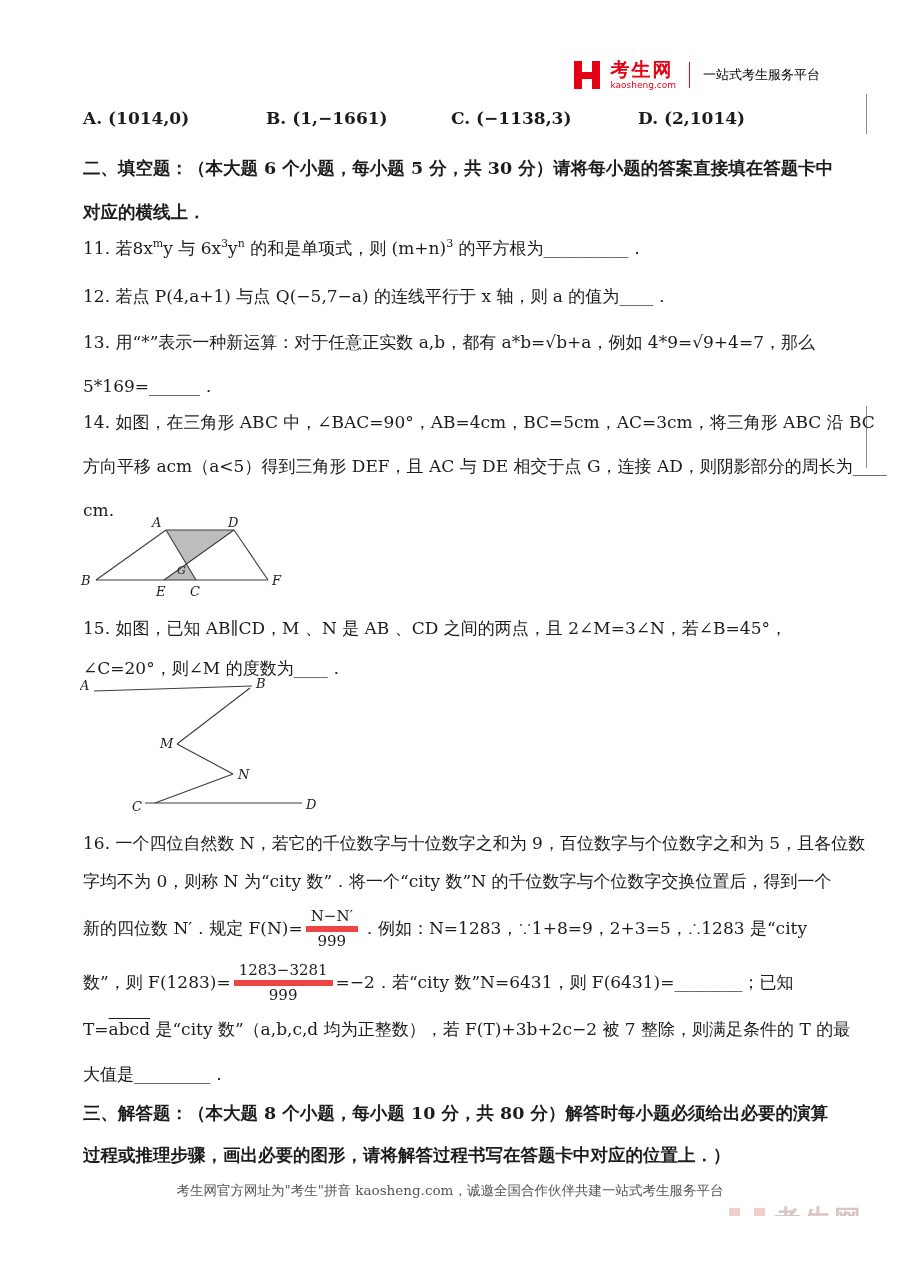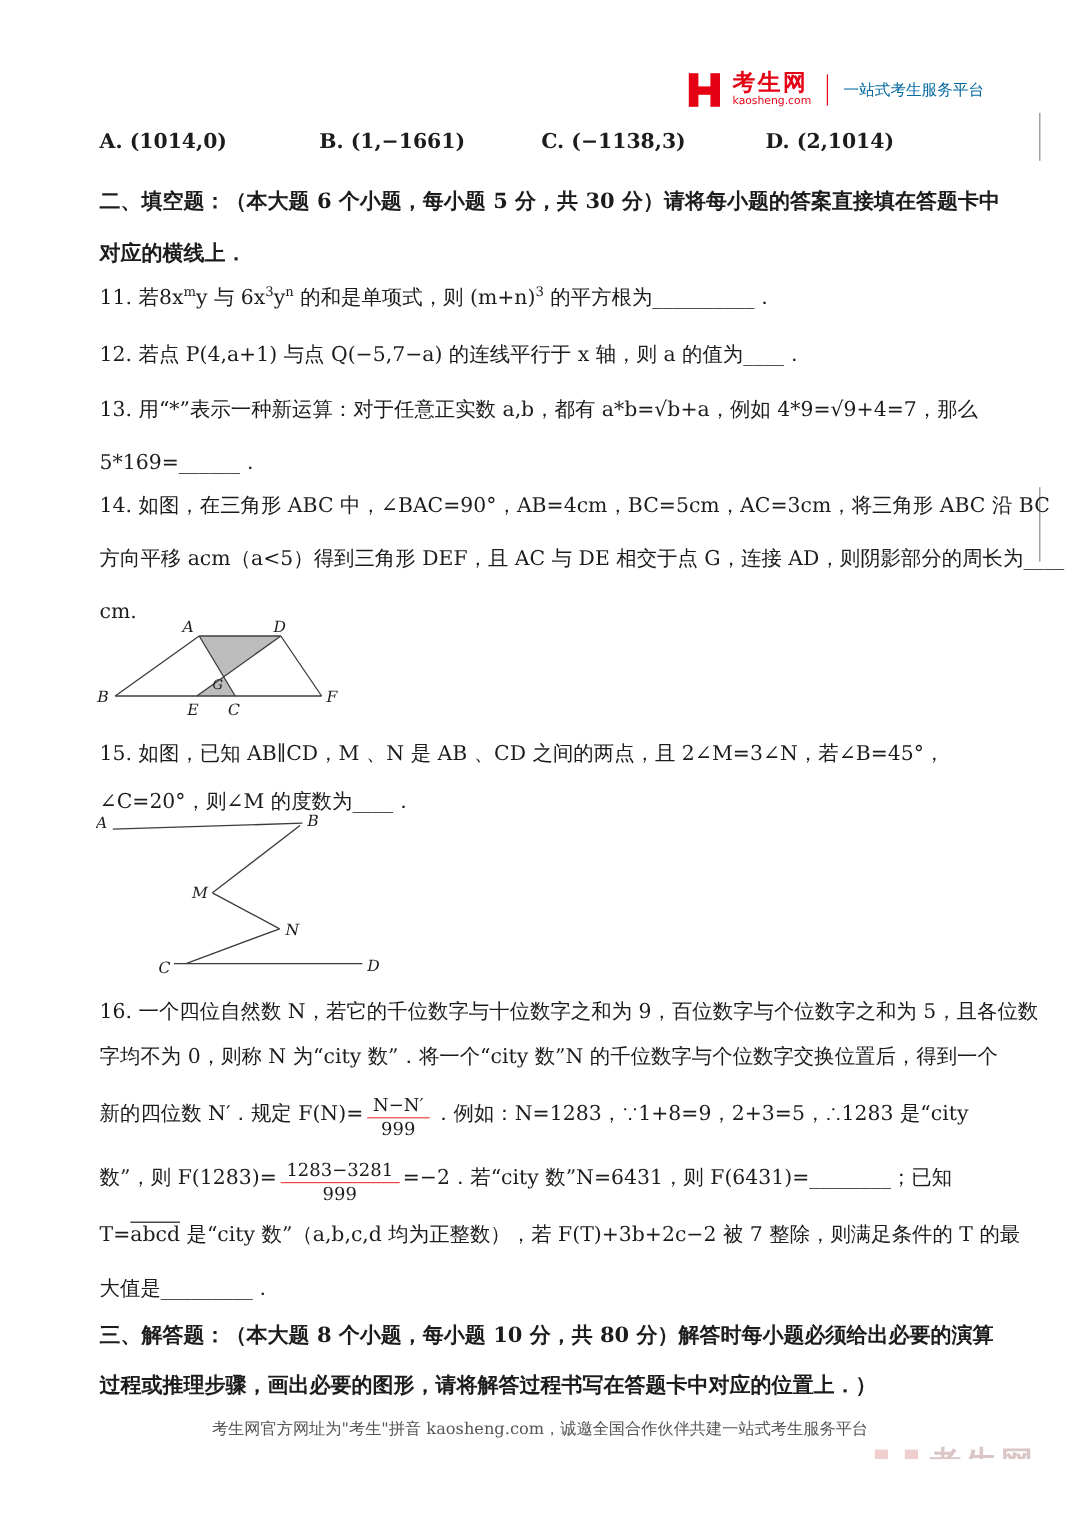--- a/index.html
+++ b/index.html
@@ -13,28 +13,28 @@
   .hmark i{position:absolute;display:block;}
   .hmark .l{left:1px;top:0;width:8px;height:28px;}
   .hmark .r{right:1px;top:0;width:8px;height:28px;}
   .hmark .m{left:8px;right:8px;top:11px;height:7px;}
   .red .l,.red .r,.red .m{background:#e60013;}
   .pink .l,.pink .r,.pink .m{background:#eec6c6;}
   .logo-text{display:flex;flex-direction:column;line-height:1;}
   .logo-brand{font-size:19px;font-weight:700;color:#e60013;letter-spacing:2px;font-family:"DejaVu Sans","Liberation Sans",sans-serif;}
   .logo-domain{font-size:9px;color:#e60013;margin-top:2px;font-family:"DejaVu Sans","Liberation Sans",sans-serif;}
   .logo-div{width:1px;height:26px;background:#e60013;margin:0 4px;}
-  .logo-tagline{font-size:13px;color:#0369a1;font-family:"DejaVu Sans","Liberation Sans",sans-serif;}
+  .logo-tagline{font-size:13px;color:#000000;font-family:"DejaVu Sans","Liberation Sans",sans-serif;}
   
   .abs{position:absolute;left:83px;width:737px;}
   .pline{font-size:17px;line-height:44px;white-space:nowrap;}
   .bold .pline{font-weight:700;font-size:17.5px;}
   sup{font-size:11px;vertical-align:super;line-height:0;}
   .frac{display:inline-block;vertical-align:middle;text-align:center;font-size:15px;line-height:1.15;margin:0 3px;}
-  .frac .num{display:block;border-bottom:1px solid #ef4444;padding:0 5px 1px;}
+  .frac .num{display:block;border-bottom:6px solid #ef4444;padding:0 5px 1px;}
   .frac .den{display:block;padding:1px 5px 0;}
   .ovl{text-decoration:overline;}
   .tall{display:flex;align-items:flex-end;}
   .tall span{white-space:pre;}
   
   .options{position:absolute;top:108px;left:83px;width:737px;height:30px;}
   .opt{position:absolute;top:0;font-size:17px;white-space:nowrap;font-weight:bold;}
   
   .figwrap{position:absolute;}
   .ln{stroke:#3c3c3c;stroke-width:1.1;fill:none;}

